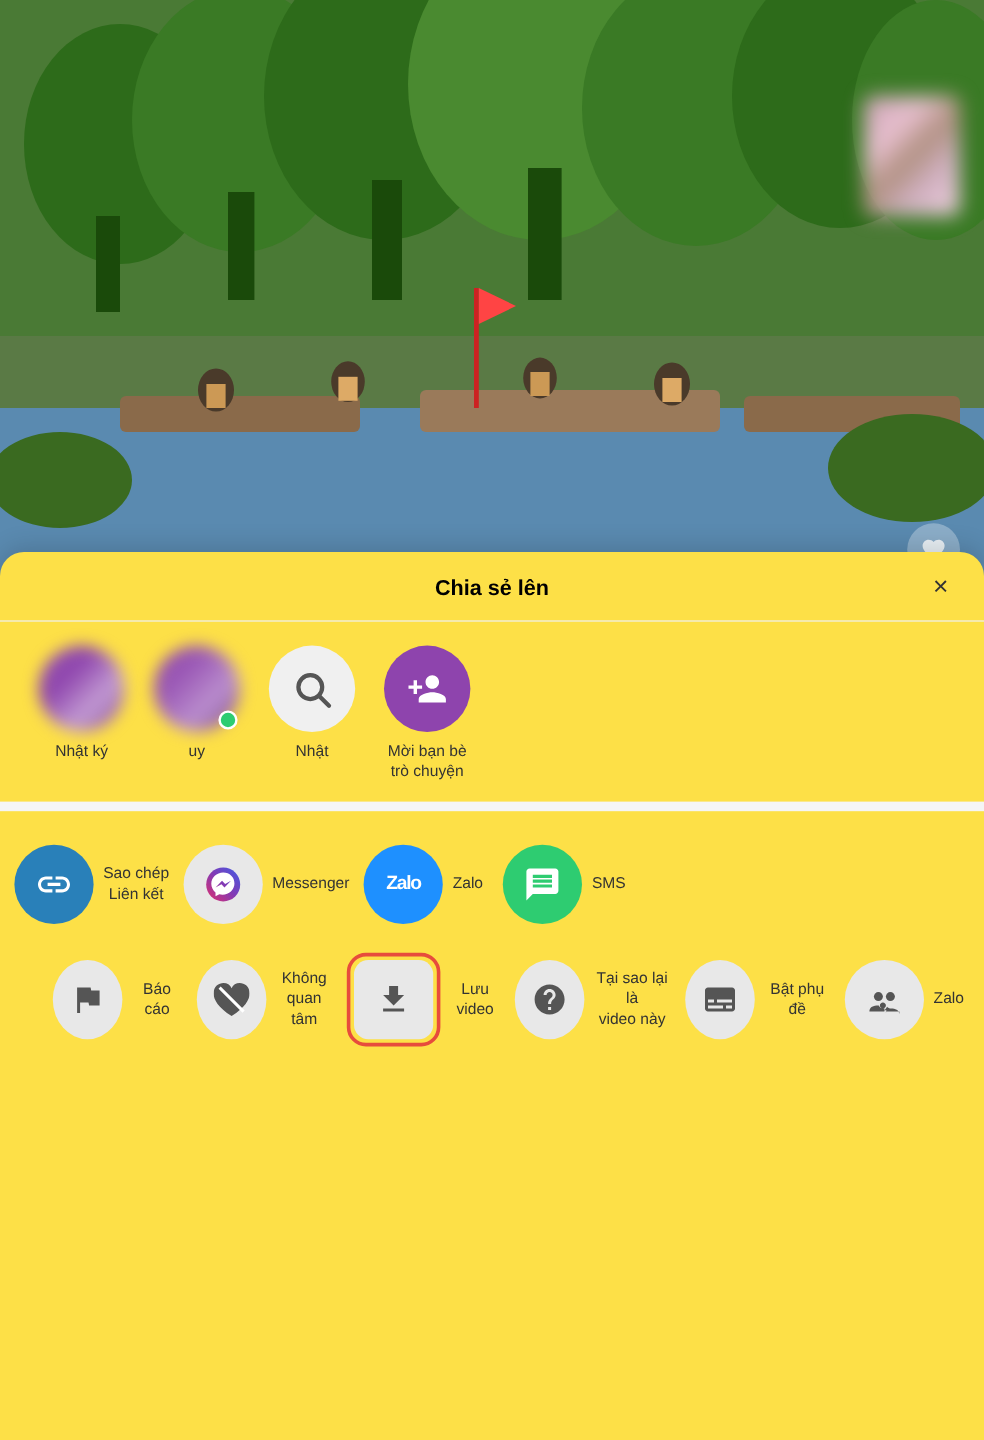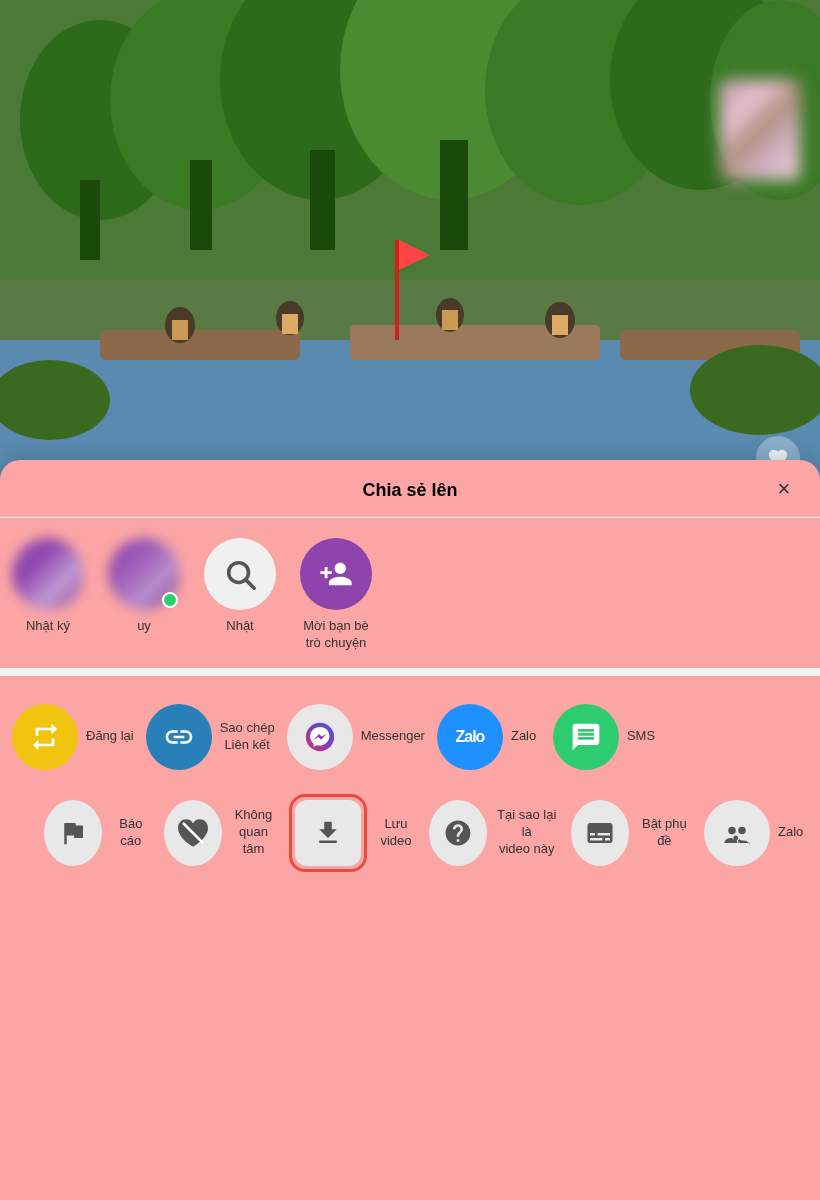--- a/index.html
+++ b/index.html
@@ -82,21 +82,21 @@
       font-size: 20px;
     }
 
     
     .bottom-sheet {
       position: absolute;
       bottom: 0;
       left: 0;
       right: 0;
       height: 740px;
-      background: #fca5a5;
+      background: #fde047;
       border-radius: 20px 20px 0 0;
       padding: 0;
       box-shadow: 0 -4px 20px rgba(0,0,0,0.15);
     }
 
     .sheet-header {
       display: flex;
       align-items: center;
       justify-content: center;
       padding: 20px 20px 16px;
@@ -123,21 +123,21 @@
       font-size: 22px;
       color: #333;
       cursor: pointer;
       background: none;
       border: none;
     }
 
     
     .contacts-row {
       display: flex;
-      padding: 20px 8px 8px;
+      padding: 20px 28px 8px;
       gap: 16px;
       overflow-x: auto;
       scrollbar-width: none;
     }
 
     .contact-item {
       display: flex;
       flex-direction: column;
       align-items: center;
       gap: 8px;
@@ -342,28 +342,20 @@
       </div>
       <span class="contact-label">Mời bạn bè<br>trò chuyện</span>
     </div>
 
   </div>
 
   <div class="divider"></div>
 
   <div class="actions-row">
 
-    <div class="action-item">
-      <div class="action-icon-circle bg-yellow">
-        <svg width="32" height="32" viewBox="0 0 24 24" fill="white">
-          <path d="M7 7h10v3l4-4-4-4v3H5v6h2V7zm10 10H7v-3l-4 4 4 4v-3h12v-6h-2v4z"></path>
-        </svg>
-      </div>
-      <span class="action-label">Đăng lại</span>
-    </div>
 
     <div class="action-item">
       <div class="action-icon-circle bg-blue">
         <svg width="32" height="32" viewBox="0 0 24 24" fill="white">
           <path d="M3.9 12c0-1.71 1.39-3.1 3.1-3.1h4V7H7c-2.76 0-5 2.24-5 5s2.24 5 5 5h4v-1.9H7c-1.71 0-3.1-1.39-3.1-3.1zM8 13h8v-2H8v2zm9-6h-4v1.9h4c1.71 0 3.1 1.39 3.1 3.1s-1.39 3.1-3.1 3.1h-4V17h4c2.76 0 5-2.24 5-5s-2.24-5-5-5z"></path>
         </svg>
       </div>
       <span class="action-label">Sao chép<br>Liên kết</span>
     </div>
 

